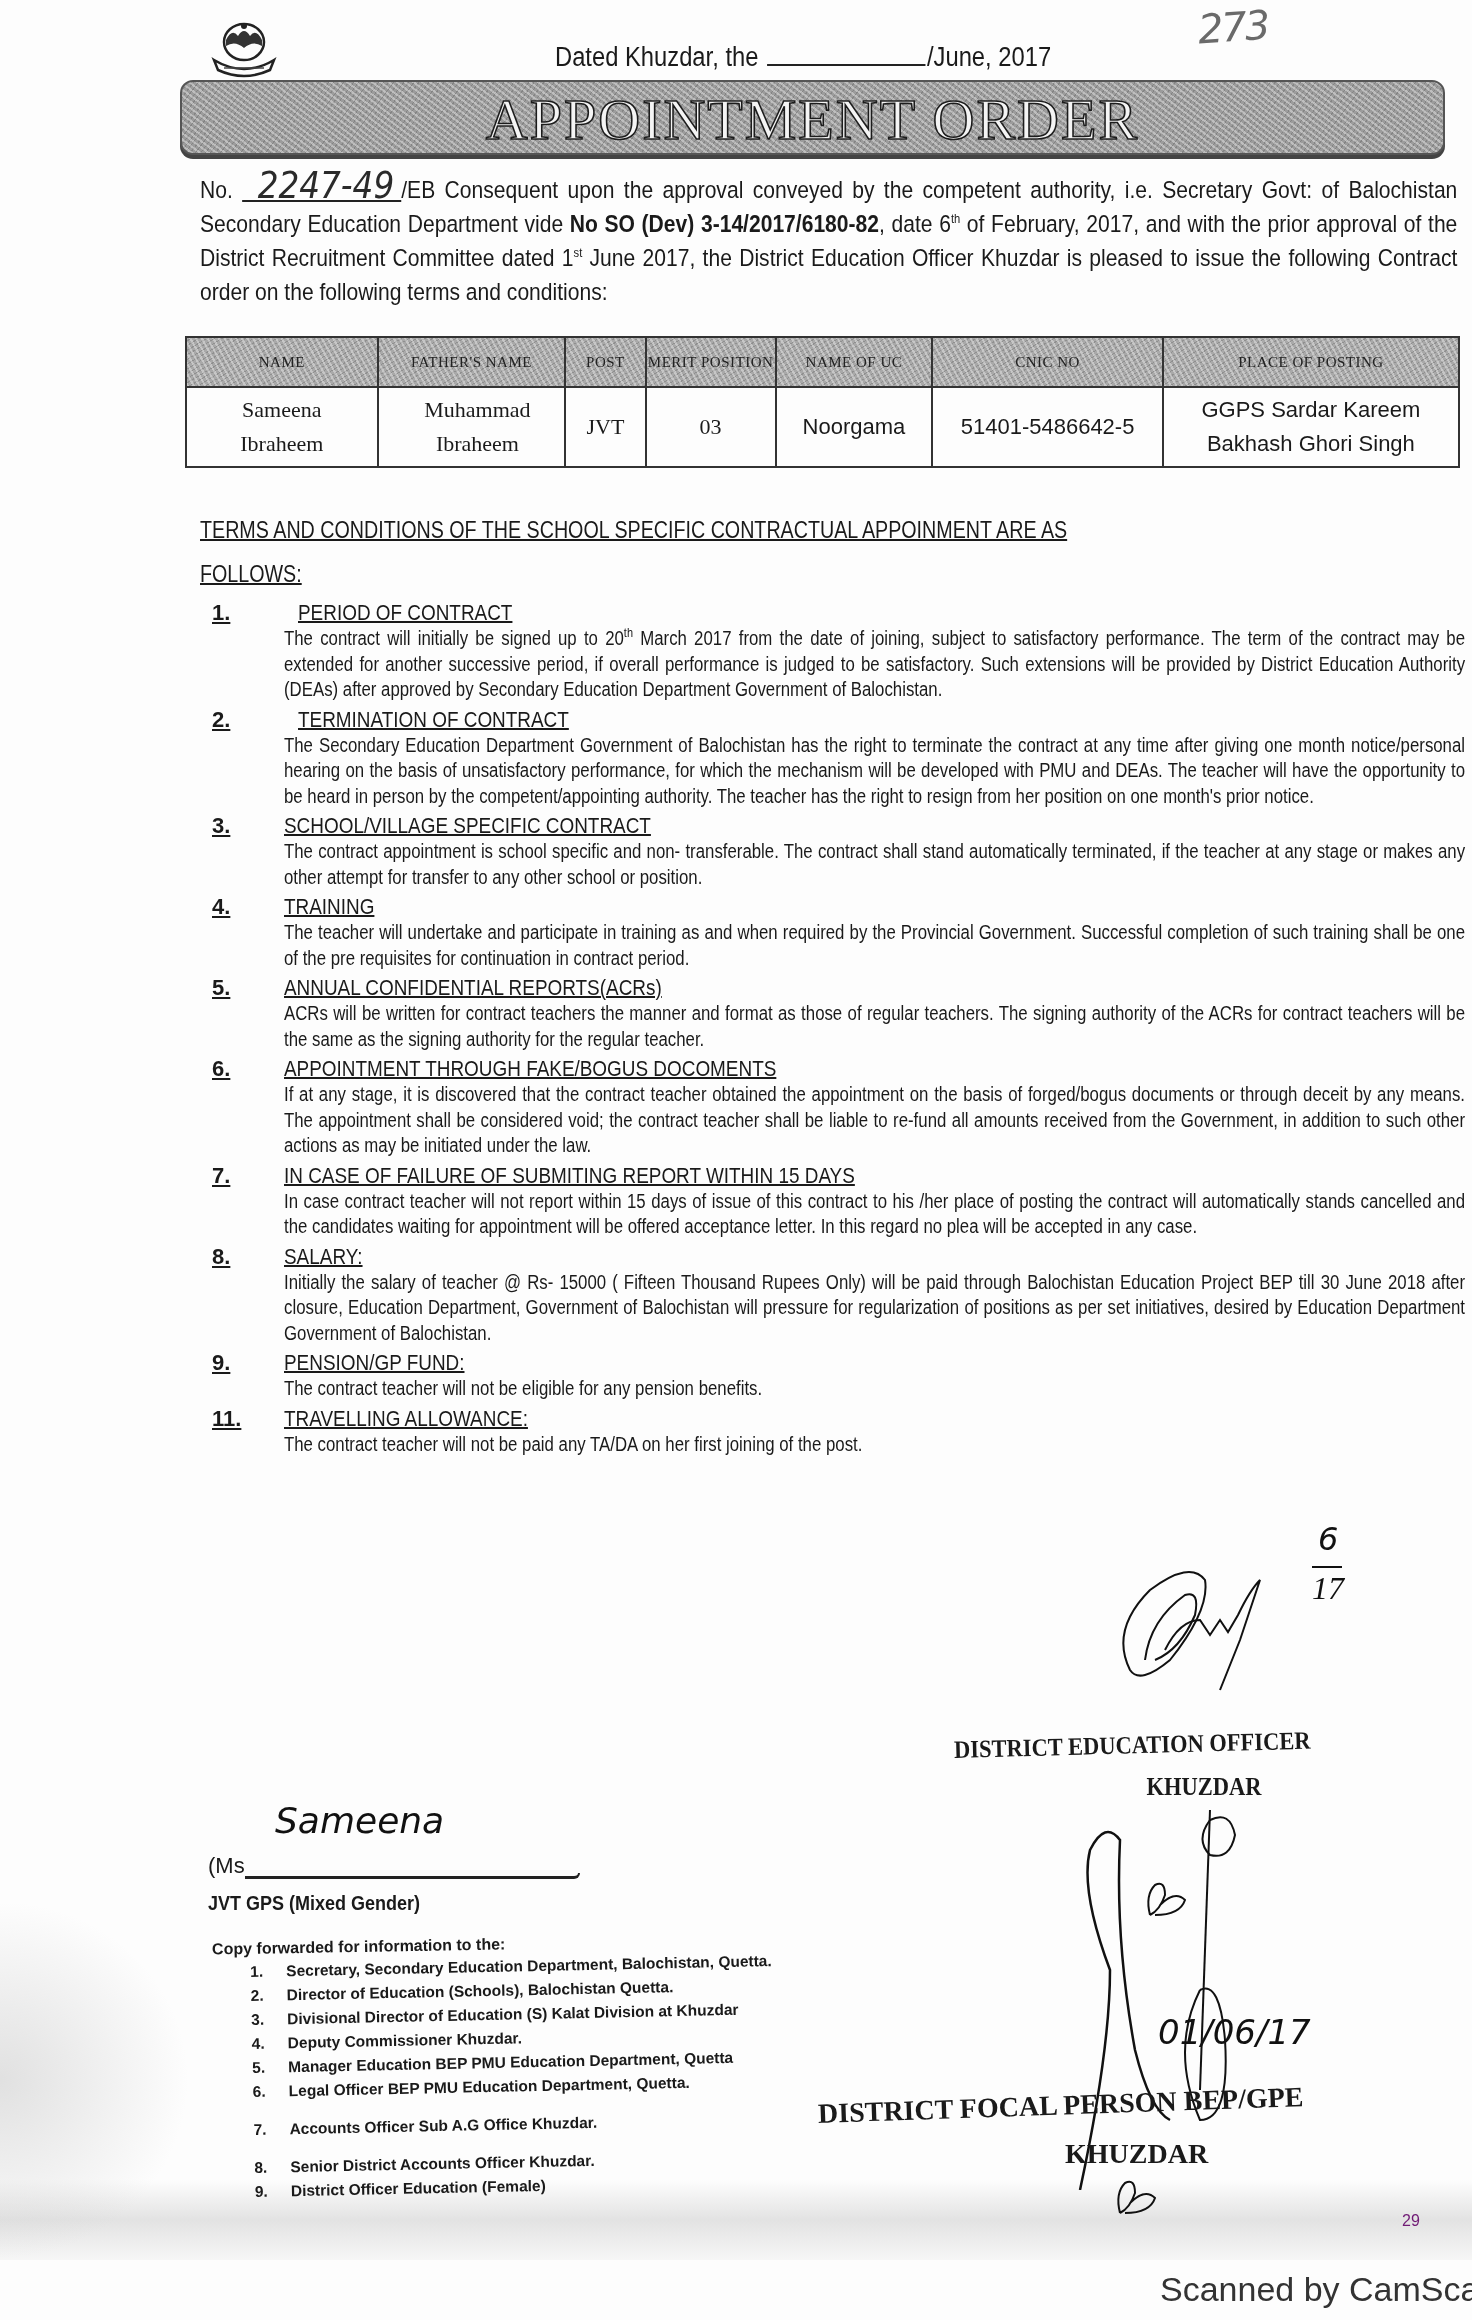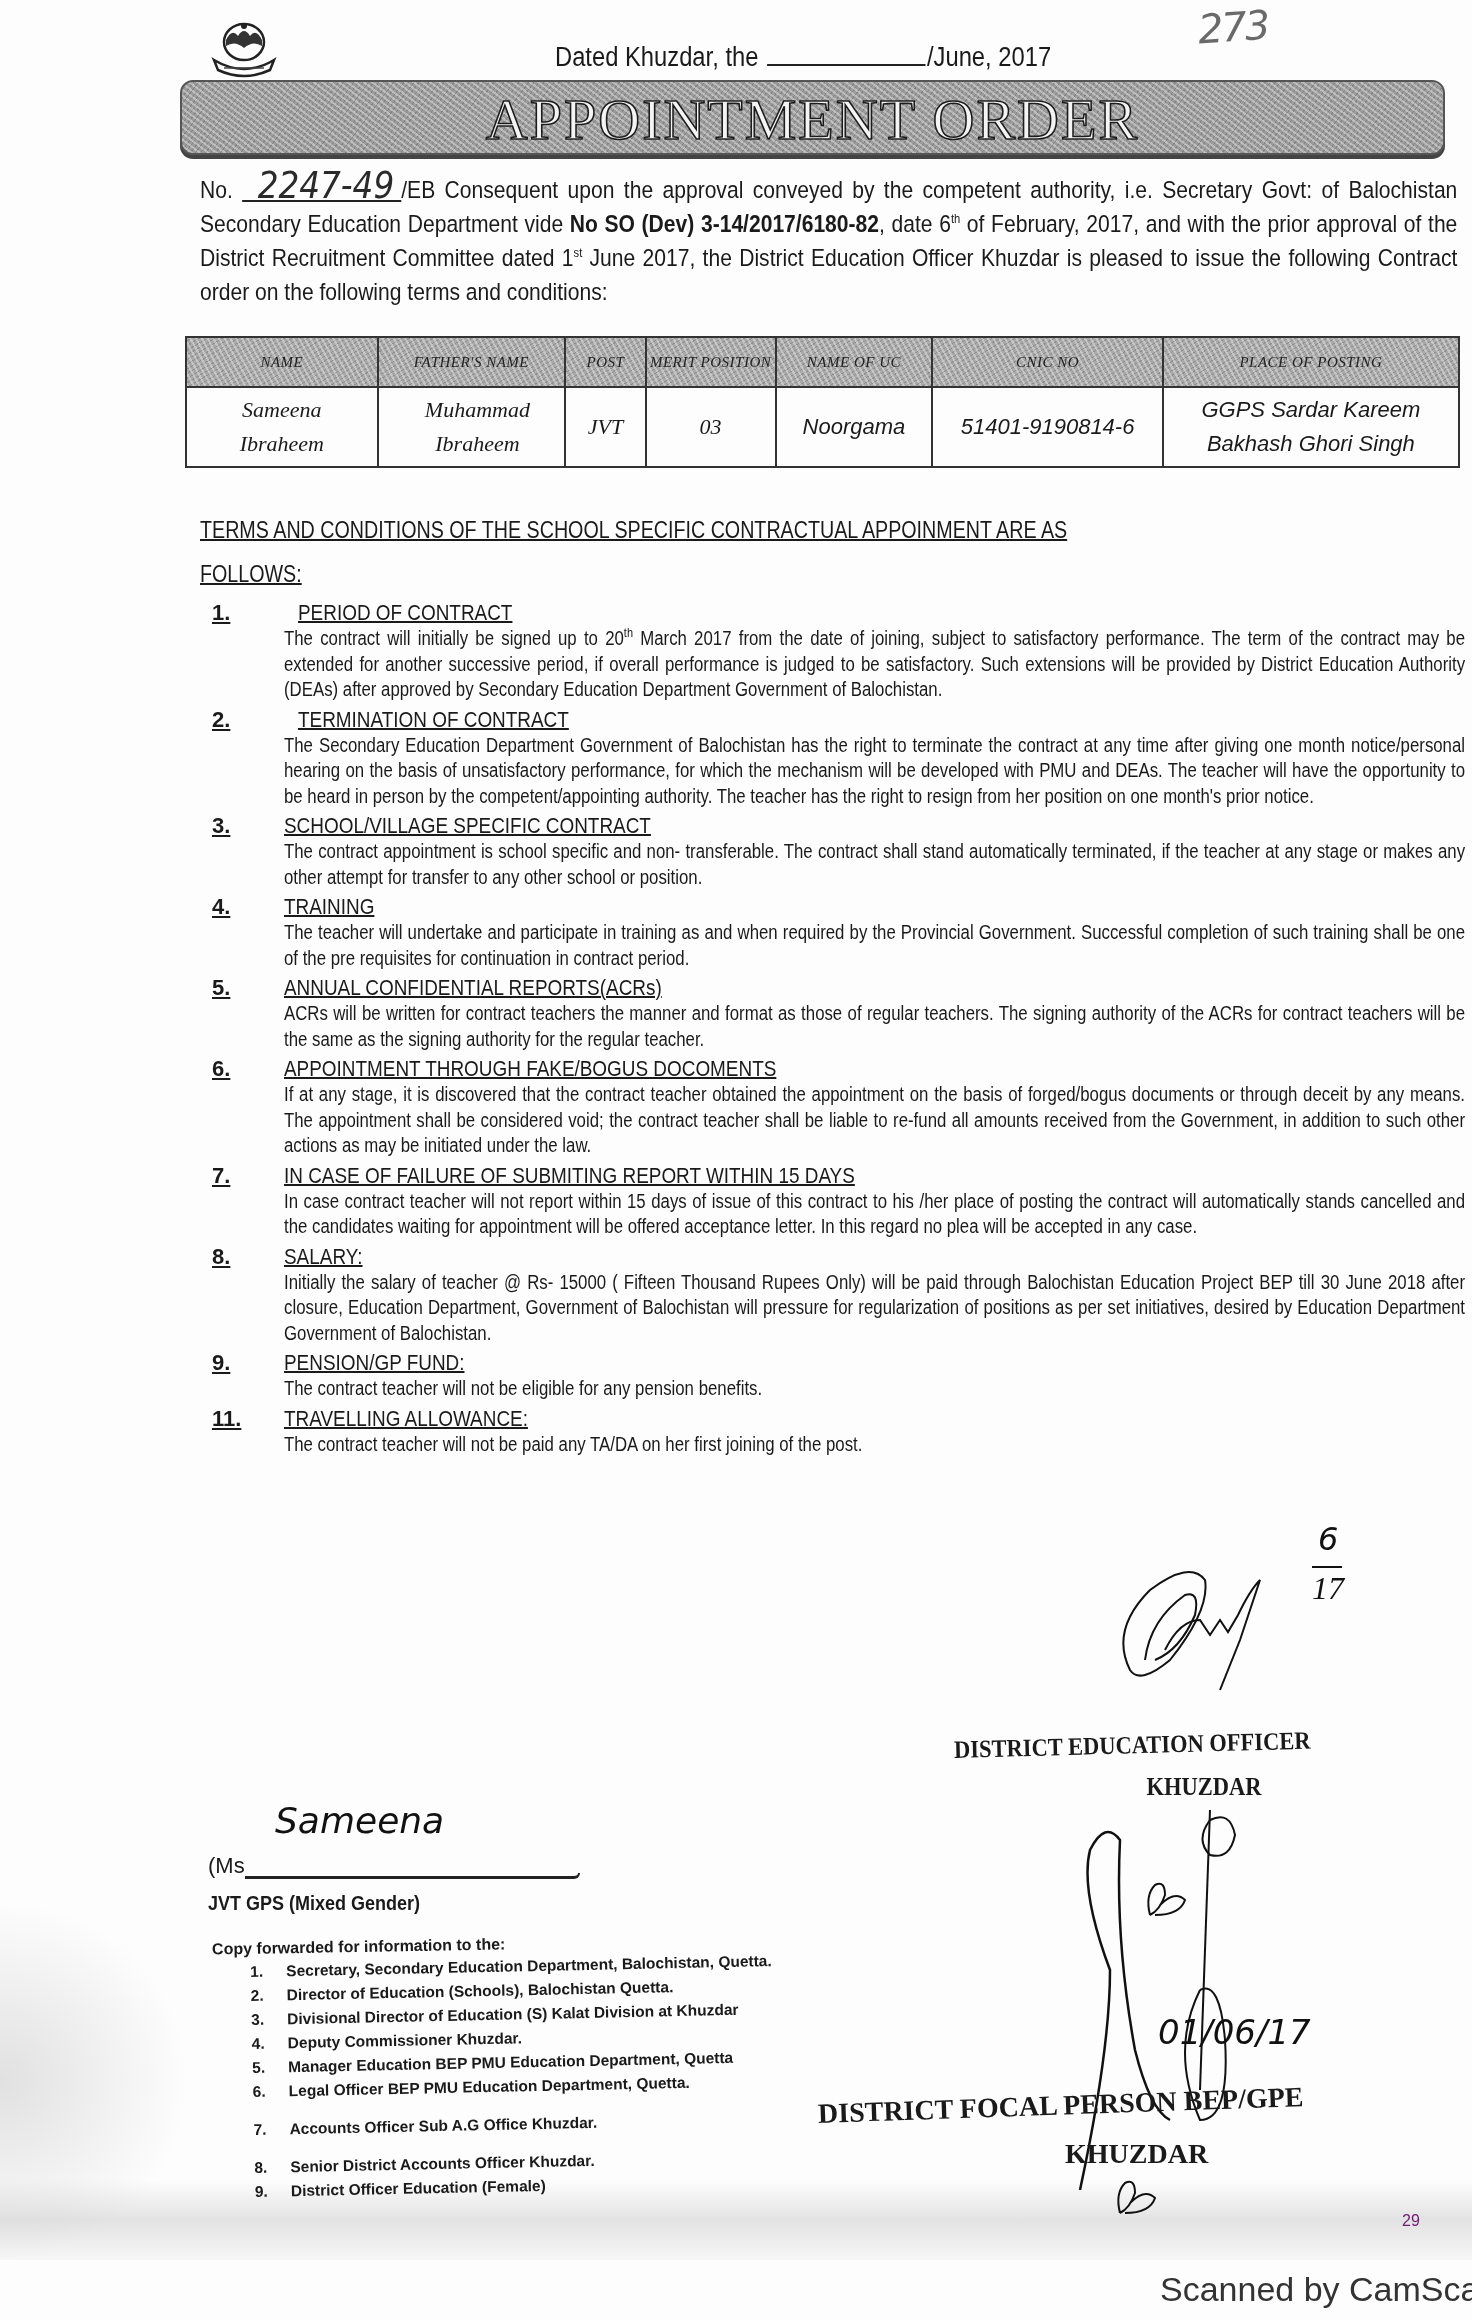--- a/index.html
+++ b/index.html
@@ -29,21 +29,21 @@
     -webkit-text-stroke: 1.6px #1c1c1c; }
 
   .intro { position: absolute; left: 200px; top: 170px; width: 1258px; font-family: "Liberation Sans", sans-serif;
     font-size: 24.5px; line-height: 34px; text-align: justify; transform: scaleX(0.86); transform-origin: left; width: 1462px; }
   .order-no { display: inline-block; min-width: 185px; border-bottom: 2px solid #222; font-family: "DejaVu Sans", sans-serif;
     font-style: italic; font-size: 38px; line-height: 30px; color: #2a2a2a; padding-left: 18px; }
   .bold { font-weight: bold; }
   sup { font-size: 13px; line-height: 0; }
 
   .appt-table { position: absolute; left: 185px; top: 336px; width: 1275px; border-collapse: collapse; }
-  .appt-table th, .appt-table td { border: 2px solid #333; text-align: center; font-style: italic; }
+  .appt-table th, .appt-table td { border: 2px solid #333; text-align: center; }
   .appt-table th { height: 50px; font-size: 15px; font-weight: normal; color: #222;
     background:
       repeating-linear-gradient(61deg, rgba(255,255,255,0.35) 0 2px, rgba(0,0,0,0) 2px 5px),
       repeating-linear-gradient(-31deg, rgba(40,40,40,0.2) 0 1px, rgba(0,0,0,0) 1px 4px),
       #a9a9a9; letter-spacing: 0.5px; line-height: 17px; }
   .appt-table td { height: 80px; font-size: 22px; line-height: 34px; font-family: "Liberation Serif", serif; }
   .appt-table td.sans { font-family: "Liberation Sans", sans-serif; }
 
   .terms-heading { position: absolute; left: 200px; top: 508px; font-family: "Liberation Sans", sans-serif; font-size: 24px;
     text-decoration: underline; text-decoration-thickness: 2px; transform: scaleX(0.82); transform-origin: left; width: 1400px; line-height: 44px; }
@@ -139,21 +139,21 @@
             <div>Sameena</div>
             <div>Ibraheem</div>
           </td>
         <td style="text-align:center;padding-left:12px;">
             <div>Muhammad</div>
             <div>Ibraheem</div>
           </td>
         <td>JVT</td>
         <td>03</td>
         <td class="sans">Noorgama</td>
-        <td class="sans">51401-9190814-6</td>
+        <td class="sans">51401-5486642-5</td>
         <td class="sans">
             <div>GGPS Sardar Kareem</div>
             <div>Bakhash Ghori Singh</div>
           </td>
       </tr>
     </tbody>
   </table>
 
   <div class="terms-heading">
     <div>TERMS AND CONDITIONS OF THE SCHOOL SPECIFIC CONTRACTUAL APPOINMENT ARE AS</div>

